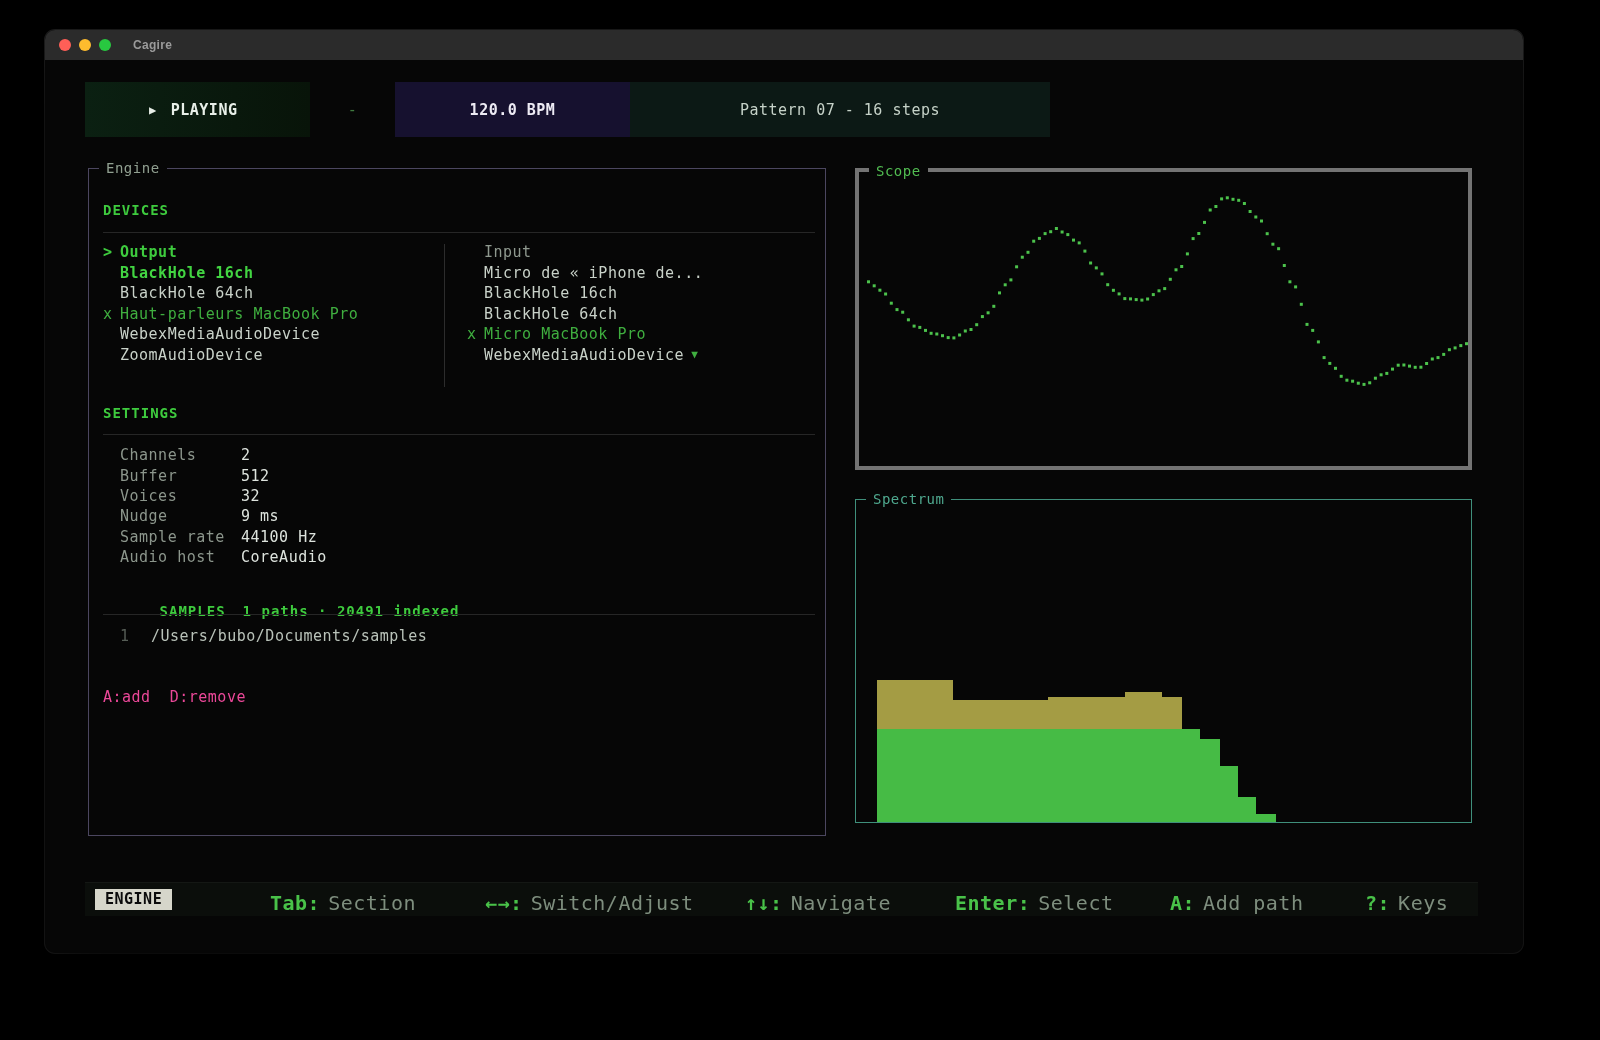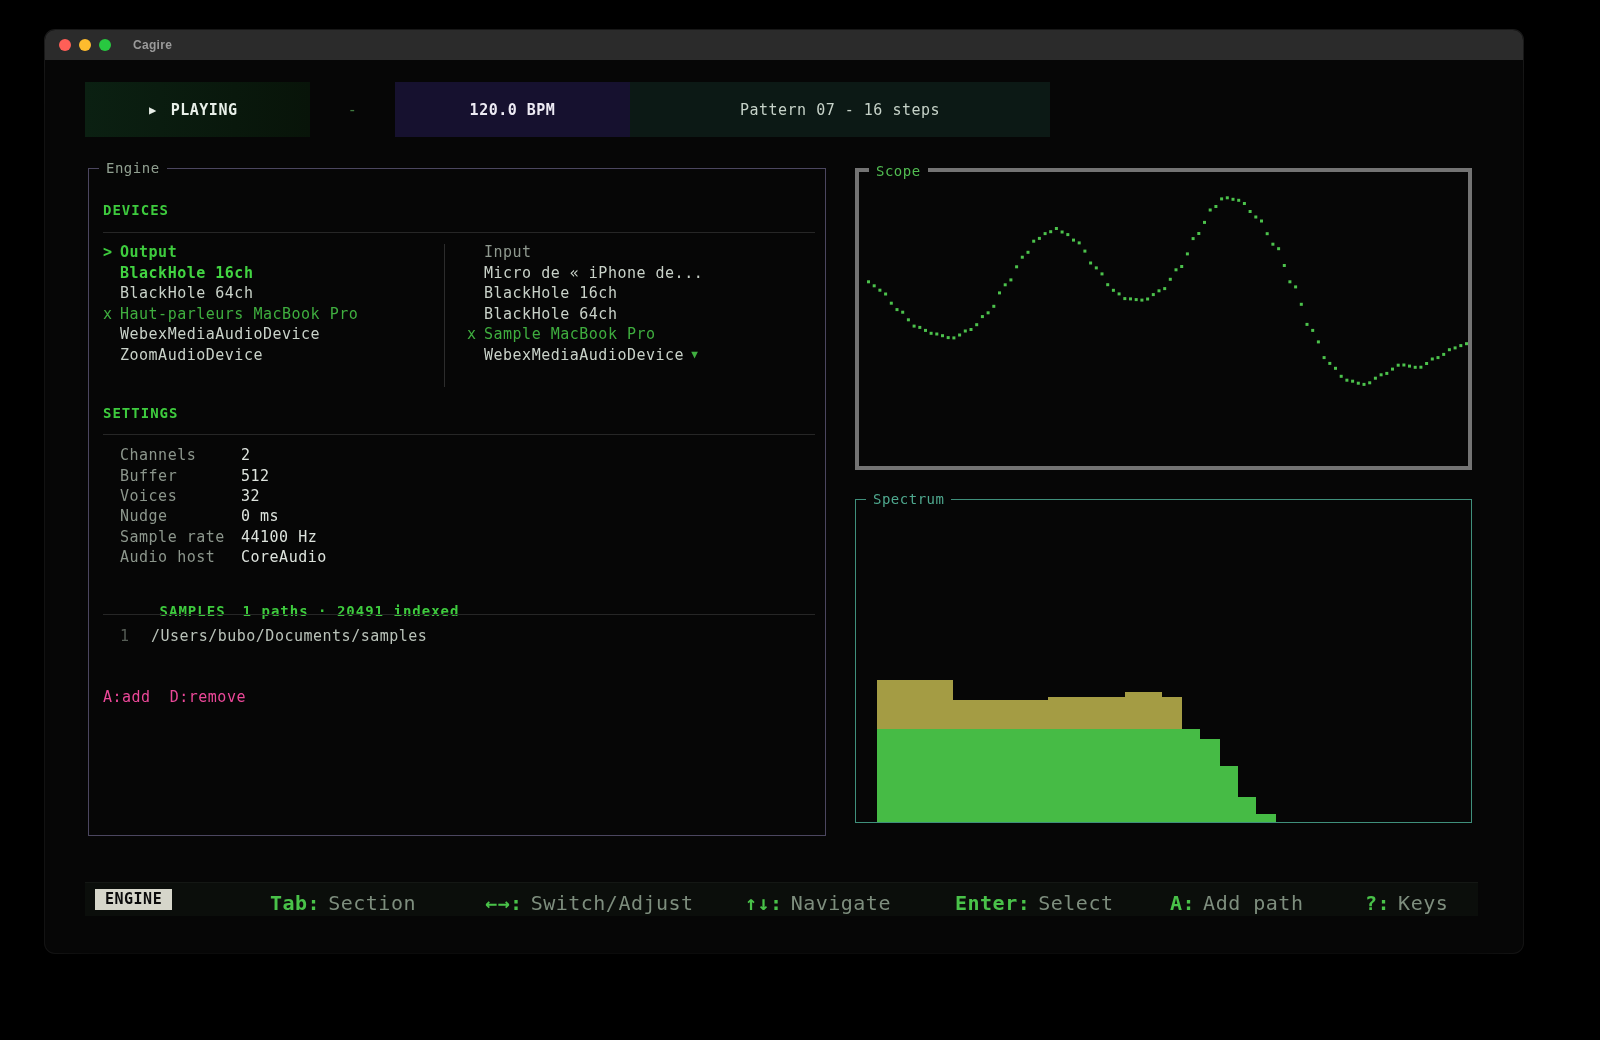--- a/index.html
+++ b/index.html
@@ -149,21 +149,21 @@
         <div class="dev-row ">
           <span class="marker"></span>
           <span class="dlabel">BlackHole 16ch</span>
         </div>
         <div class="dev-row ">
           <span class="marker"></span>
           <span class="dlabel">BlackHole 64ch</span>
         </div>
         <div class="dev-row active">
           <span class="marker">x</span>
-          <span class="dlabel">Sample MacBook Pro</span>
+          <span class="dlabel">Micro MacBook Pro</span>
         </div>
         <div class="dev-row ">
           <span class="marker"></span>
           <span class="dlabel">WebexMediaAudioDevice</span>
           <span class="suffix">▼</span>
         </div>
       </div>
 
     <div class="sec-heading" style="top:236px">SETTINGS</div>
     <div class="rule" style="top:265px"></div>
@@ -175,21 +175,21 @@
         <div class="set-row">
           <span class="set-label">Buffer</span>
           <span class="set-value">512</span>
         </div>
         <div class="set-row">
           <span class="set-label">Voices</span>
           <span class="set-value">32</span>
         </div>
         <div class="set-row">
           <span class="set-label">Nudge</span>
-          <span class="set-value">0 ms</span>
+          <span class="set-value">9 ms</span>
         </div>
         <div class="set-row">
           <span class="set-label">Sample rate</span>
           <span class="set-value">44100 Hz</span>
         </div>
         <div class="set-row">
           <span class="set-label">Audio host</span>
           <span class="set-value">CoreAudio</span>
         </div>
       </div>

